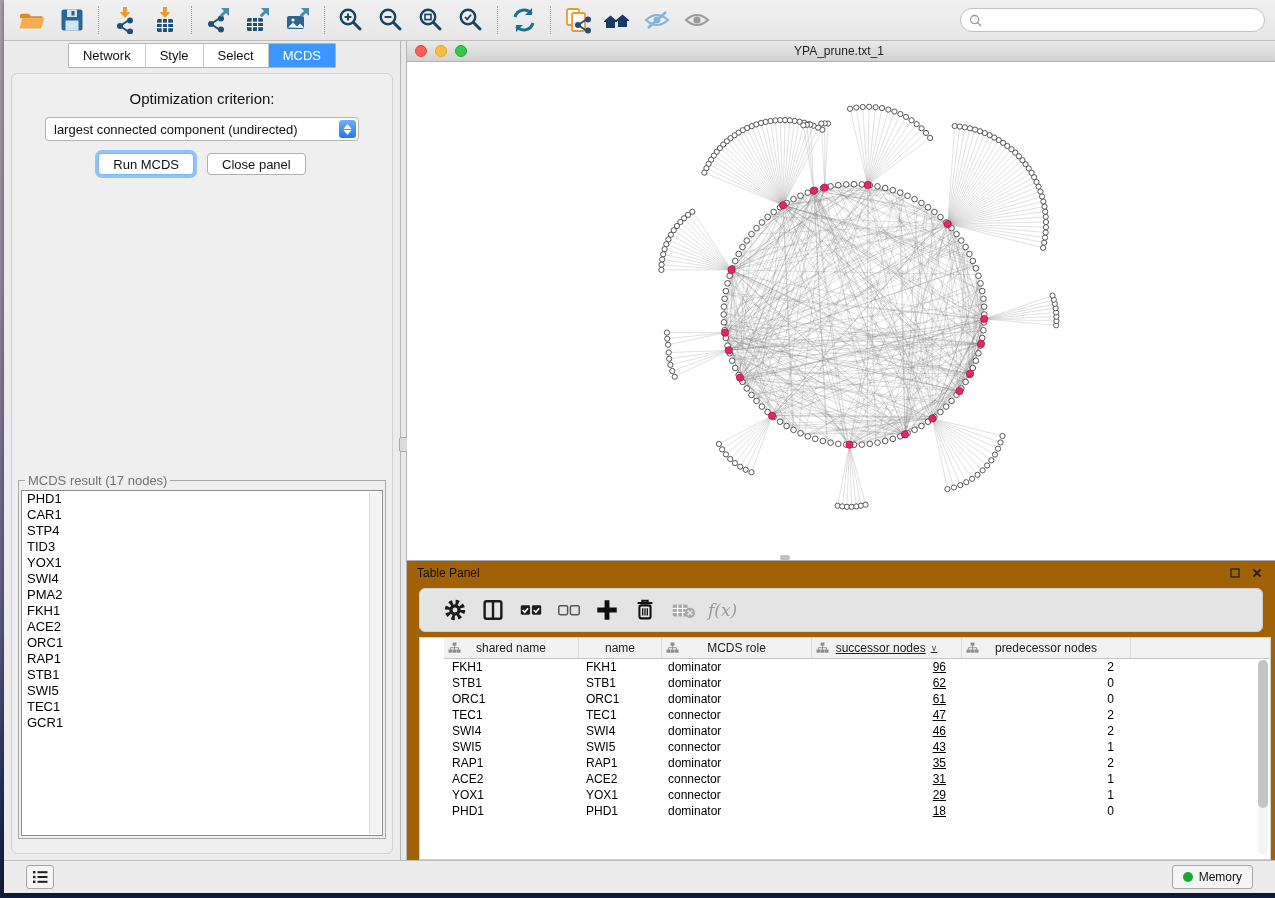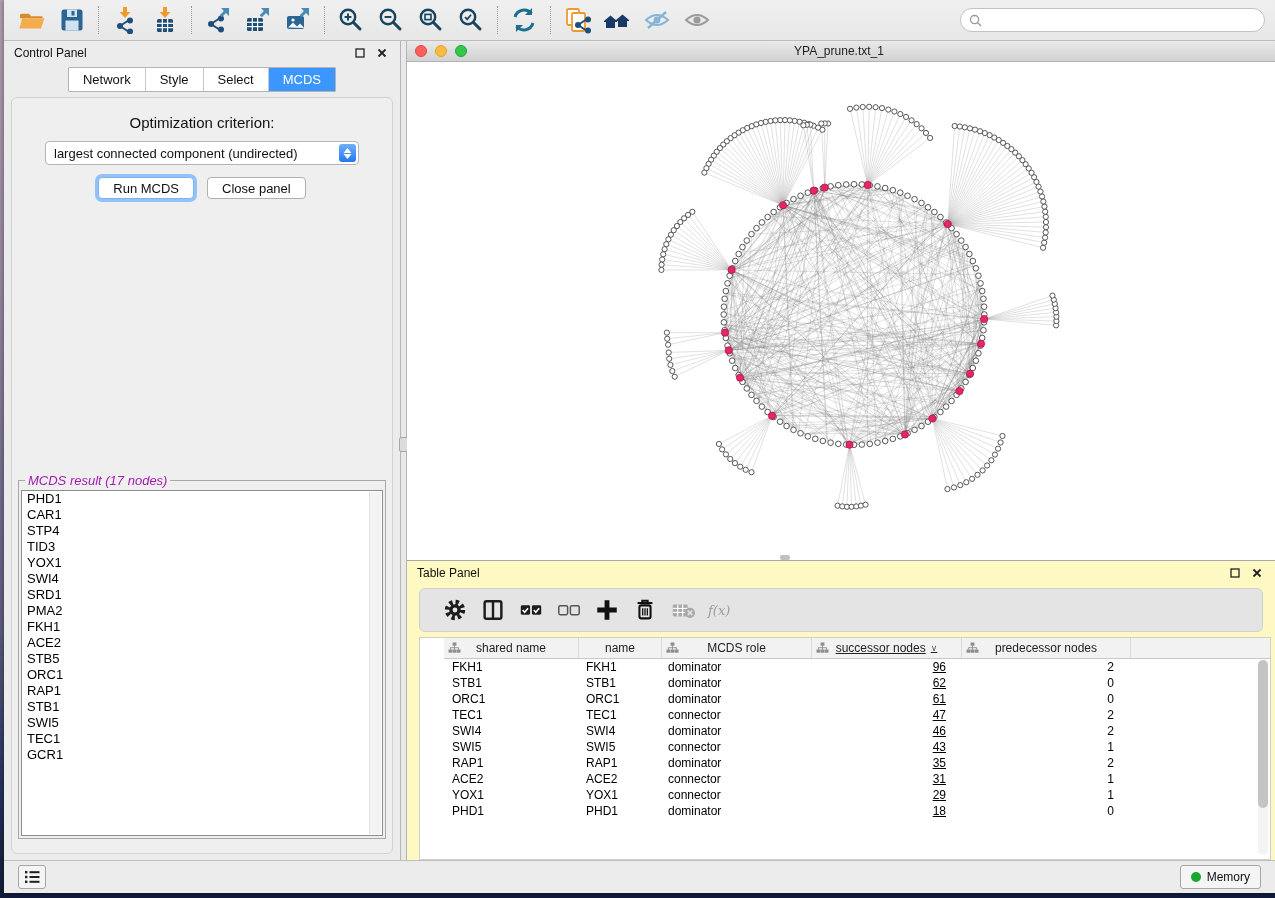--- a/index.html
+++ b/index.html
@@ -36,21 +36,21 @@
   .dropdown .val{flex:1;padding-left:8px;white-space:nowrap;overflow:hidden;}
   .stepper{width:17px;height:18px;margin-right:2px;border-radius:3px;
     background:linear-gradient(#6fb0fb,#2377f0);display:flex;flex-direction:column;
     align-items:center;justify-content:center;gap:1px;}
   .btnrow{display:flex;gap:13px;margin-top:12px;}
   .btn{height:22px;padding:0 14px;background:#fff;border:1px solid #b0b0b0;border-radius:4px;
     font-size:13px;color:#111;display:flex;align-items:center;}
   .btn.focus{box-shadow:0 0 0 3px rgba(105,175,255,.7);border-color:#7db4f2;}
   .mcdsbox{margin-top:auto;width:362px;margin-bottom:14px;border:1px solid #a8a8a8;
     background:transparent;padding:2px;position:relative;}
-  .mcdsbox legend{font-size:13px;padding:0 3px;margin-left:4px;color:#a21caf;font-style:italic;}
+  .mcdsbox legend{font-size:13px;padding:0 3px;margin-left:4px;color:#737373;}
   .listbox{background:#fff;border:1px solid #8e8e8e;height:344px;position:relative;overflow:hidden;}
   .listbox .item{font-size:13px;line-height:16px;padding-left:5px;color:#000;}
   .vtrack{position:absolute;top:1px;bottom:1px;right:1px;width:11px;background:#f3f3f3;border-left:1px solid #e0e0e0;}
   .splitter{width:5px;flex:0 0 5px;background:#e9e9e9;border-left:1px solid #b5b5b5;border-right:1px solid #b5b5b5;position:relative;}
   .splitter .knob{position:absolute;top:396px;left:-2px;width:8px;height:13px;background:#dcdcdc;
     border:1px solid #a8a8a8;border-radius:2px;}
   
   .rightcol{flex:1;display:flex;flex-direction:column;min-width:0;min-height:0;}
   .netwin{height:519px;flex:0 0 519px;display:flex;flex-direction:column;border-bottom:1px solid #a9a9a9;}
   .titlebar{height:20px;flex:0 0 20px;background:linear-gradient(#e9e9e9,#d2d2d2);
@@ -58,43 +58,43 @@
   .lights{display:flex;gap:8px;}
   .light{width:12px;height:12px;border-radius:50%;}
   .light.red{background:#fc605c;border:1px solid #e2443e;box-sizing:border-box;}
   .light.yellow{background:#fdbc40;border:1px solid #e0a42c;box-sizing:border-box;}
   .light.green{background:#34c749;border:1px solid #22a532;box-sizing:border-box;}
   .wintitle{position:absolute;left:0;right:4px;text-align:center;font-size:12px;color:#222;}
   .canvas{flex:1;background:#fff;position:relative;min-height:0;}
   .canvas svg{position:absolute;inset:0;width:100%;height:100%;}
   .hthumb{position:absolute;bottom:0;left:43%;width:10px;height:5px;background:#c0c0c0;border-radius:2px;}
   
-  .tpanel{flex:1;background:#fef9c3;display:flex;flex-direction:column;min-height:0;}
+  .tpanel{flex:1;background:#a16207;display:flex;flex-direction:column;min-height:0;}
   .tptoolbar{margin:3px 12px 0 12px;height:42px;flex:0 0 42px;background:#e4e4e4;border:1px solid #d0d0d0;
     border-radius:6px;display:flex;align-items:center;padding-left:16px;gap:0;}
   .tpbtn{width:38px;height:36px;display:flex;align-items:center;justify-content:center;}
-  .fx{font-family:"DejaVu Serif","Liberation Serif",serif;font-style:italic;font-size:13px;color:#9b9b9b;margin-left:6px;}
+  .fx{font-family:"DejaVu Serif","Liberation Serif",serif;font-style:italic;font-size:17px;color:#9b9b9b;margin-left:6px;}
   .tbl{margin:5px 4px 0 12px;flex:1;background:#fff;border:1px solid #cfcfcf;position:relative;
     overflow:hidden;display:flex;flex-direction:column;min-height:0;padding-left:24px;}
   .thead{height:20px;flex:0 0 20px;background:#f2f2f2;border-bottom:1px solid #c9c9c9;display:flex;font-size:12px;color:#222;}
   .th{position:relative;display:flex;align-items:center;justify-content:center;border-right:1px solid #dadada;}
   .th .hicon{position:absolute;left:4px;top:4px;}
   .th .chev{font-size:9px;color:#555;margin-left:5px;}
   .c1{width:134px;flex:0 0 134px;} .c2{width:82px;flex:0 0 82px;} .c3{width:149px;flex:0 0 149px;}
   .c4{width:149px;flex:0 0 149px;text-decoration:underline;} .c5{width:168px;flex:0 0 168px;} .cf{flex:1;border-right:none;}
   .trows{flex:1;overflow:hidden;}
   .tr{display:flex;height:16px;font-size:12px;color:#000;align-items:center;}
   .td{padding-left:8px;white-space:nowrap;overflow:hidden;box-sizing:border-box;}
   .td.num{text-align:right;padding-right:12px;padding-left:0;}
   .tscroll{position:absolute;right:2px;top:22px;bottom:4px;width:10px;background:#f4f4f4;border-radius:5px;}
   .tscroll .thumb{position:absolute;top:0;left:0;right:0;height:76%;background:#c4c4c4;border-radius:5px;}
   .tptabs{height:30px;flex:0 0 30px;display:flex;justify-content:center;align-items:center;}
   
   .statusbar{height:32px;flex:0 0 32px;border-top:1px solid #bdbdbd;background:#ececec;
-    display:flex;align-items:center;padding:0 14px;}
+    display:flex;align-items:center;padding:0 22px;}
   .sqbtn{width:26px;height:22px;background:#f5f5f5;border:1px solid #a6a6a6;border-radius:3px;
     display:flex;align-items:center;justify-content:center;}
   .membtn{margin-left:auto;height:22px;background:#f5f5f5;border:1px solid #a6a6a6;border-radius:3px;
     display:flex;align-items:center;gap:6px;padding:0 10px;font-size:12px;color:#111;}
   .dot{width:10px;height:10px;border-radius:50%;background:#18a82f;}
 </style>
 </head>
 <body>
 
 <div class="desktop">
@@ -250,34 +250,20 @@
           <circle cx="6" cy="6" r="4.4" fill="none" stroke="#9a9a9a" stroke-width="1.4"></circle>
           <line x1="9.4" y1="9.4" x2="13" y2="13" stroke="#9a9a9a" stroke-width="1.4"></line>
         </svg>
         <input placeholder="" style="">
       </div>
     </div>
 
     <div class="main">
 
       <div class="cpanel">
-        <div class="phead">
-          <span>Control Panel</span>
-          <span class="sp"></span>
-          <span class="winbtn">
-            <svg width="10" height="10" viewBox="0 0 10 10">
-                <rect x="1" y="1" width="8" height="8" fill="none" stroke="#222" stroke-width="1.3"></rect>
-              </svg>
-          </span>
-          <span class="winbtn">
-            <svg width="10" height="10" viewBox="0 0 10 10">
-                <path d="M1.5 1.5L8.5 8.5M8.5 1.5L1.5 8.5" stroke="#222" stroke-width="1.8"></path>
-              </svg>
-          </span>
-        </div>
         <div class="cptabs">
             <div class="seg" id="cp-tabs">
               <div class="tab">Network</div>
               <div class="tab">Style</div>
               <div class="tab">Select</div>
               <div class="tab sel">MCDS</div>
             </div>
           </div>
         <div class="cpbody">
           <div class="optlabel">Optimization criterion:</div>
@@ -299,25 +285,23 @@
           <fieldset class="mcdsbox">
             <legend>MCDS result (17 nodes)</legend>
             <div class="listbox">
               <div id="mcds-items">
                   <div class="item">PHD1</div>
                   <div class="item">CAR1</div>
                   <div class="item">STP4</div>
                   <div class="item">TID3</div>
                   <div class="item">YOX1</div>
                   <div class="item">SWI4</div>
-                  <div class="item">SRD1</div>
                   <div class="item">PMA2</div>
                   <div class="item">FKH1</div>
                   <div class="item">ACE2</div>
-                  <div class="item">STB5</div>
                   <div class="item">ORC1</div>
                   <div class="item">RAP1</div>
                   <div class="item">STB1</div>
                   <div class="item">SWI5</div>
                   <div class="item">TEC1</div>
                   <div class="item">GCR1</div>
                 </div>
               <div class="vtrack"></div>
             </div>
           </fieldset>

